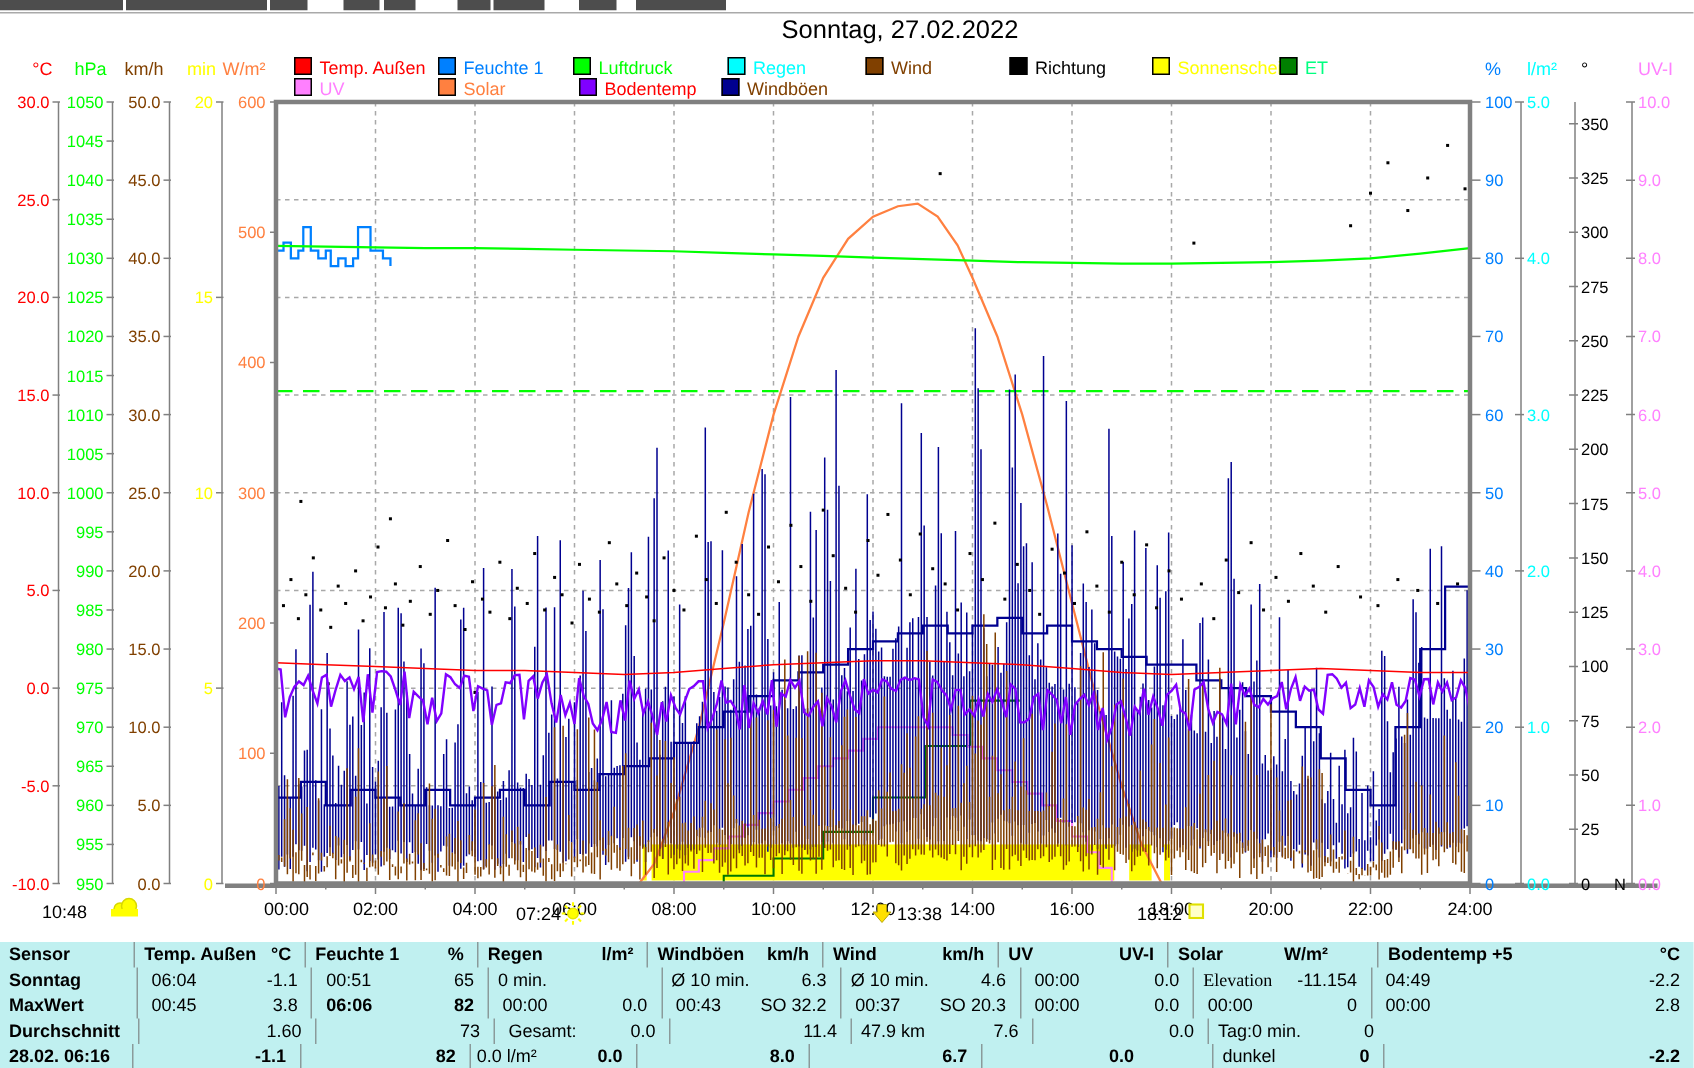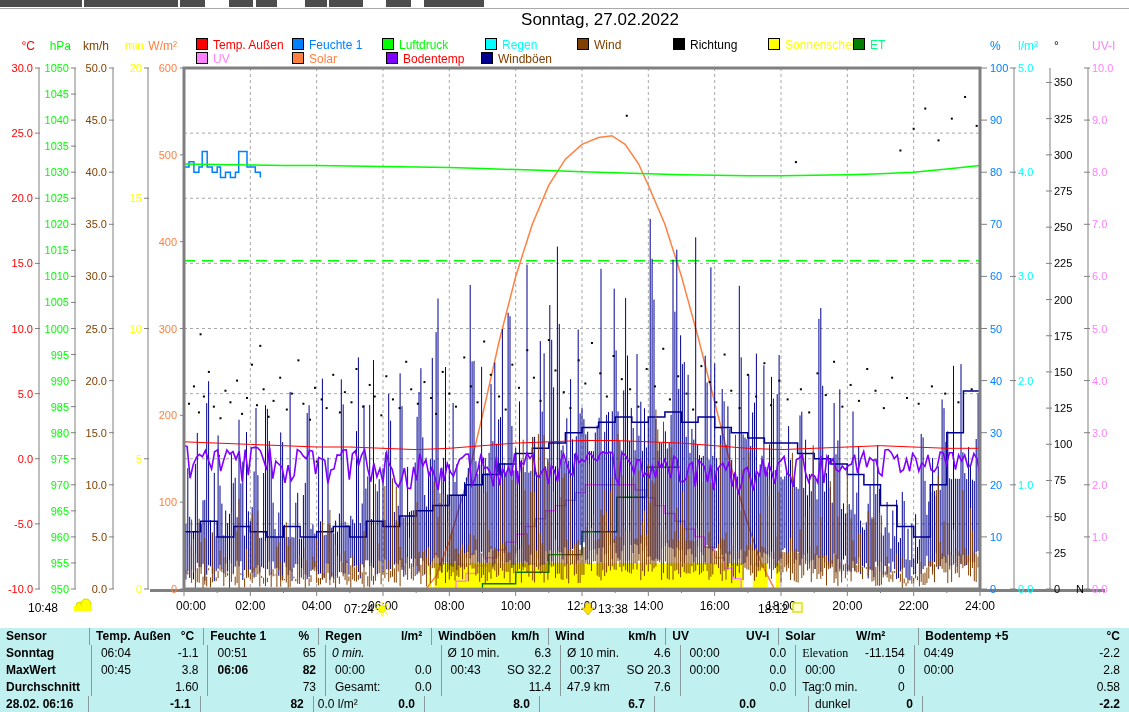--- a/index.html
+++ b/index.html
@@ -580,21 +580,21 @@
       <div class="tcell tc0" style="width: 86px;">Sonntag</div>
       <div class="tcell sep" style="width: 117px;">
         <span class="tl">06:04</span>
         <span class="tr">-1.1</span>
       </div>
       <div class="tcell sep" style="width: 118px;">
         <span class="tl">00:51</span>
         <span class="tr">65</span>
       </div>
       <div class="tcell sep" style="width: 116px;">
-        <span class="tl" style="left: 6px; font-style: italic;">0 min.</span>
+        <span class="tl" style="left: 6px;">0 min.</span>
         <span class="tr"></span>
       </div>
       <div class="tcell sep" style="width: 120px;">
         <span class="tl" style="left: 6px;">Ø 10 min.</span>
         <span class="tr">6.3</span>
       </div>
       <div class="tcell sep" style="width: 120px;">
         <span class="tl" style="left: 6px;">Ø 10 min.</span>
         <span class="tr">4.6</span>
       </div>
@@ -669,24 +669,20 @@
         <span class="tr">7.6</span>
       </div>
       <div class="tcell sep" style="width: 116px;">
         <span class="tl"></span>
         <span class="tr">0.0</span>
       </div>
       <div class="tcell sep" style="width: 119px;">
         <span class="tl" style="left: 6px;">Tag:0 min.</span>
         <span class="tr">0</span>
       </div>
-      <div class="tcell sep" style="width: 217px;">
-        <span class="tl"></span>
-        <span class="tr">0.58</span>
-      </div>
     </div>
     <div class="trow" style="top: 68px; height: 16px; line-height: 16px;">
       <div class="tcell tc0" style="width: 86px;">28.02. 06:16</div>
       <div class="tcell sep" style="width: 117px;">
         <span class="tl"></span>
         <span class="tr bold">-1.1</span>
       </div>
       <div class="tcell sep" style="width: 118px;">
         <span class="tl"></span>
         <span class="tr bold">82</span>

